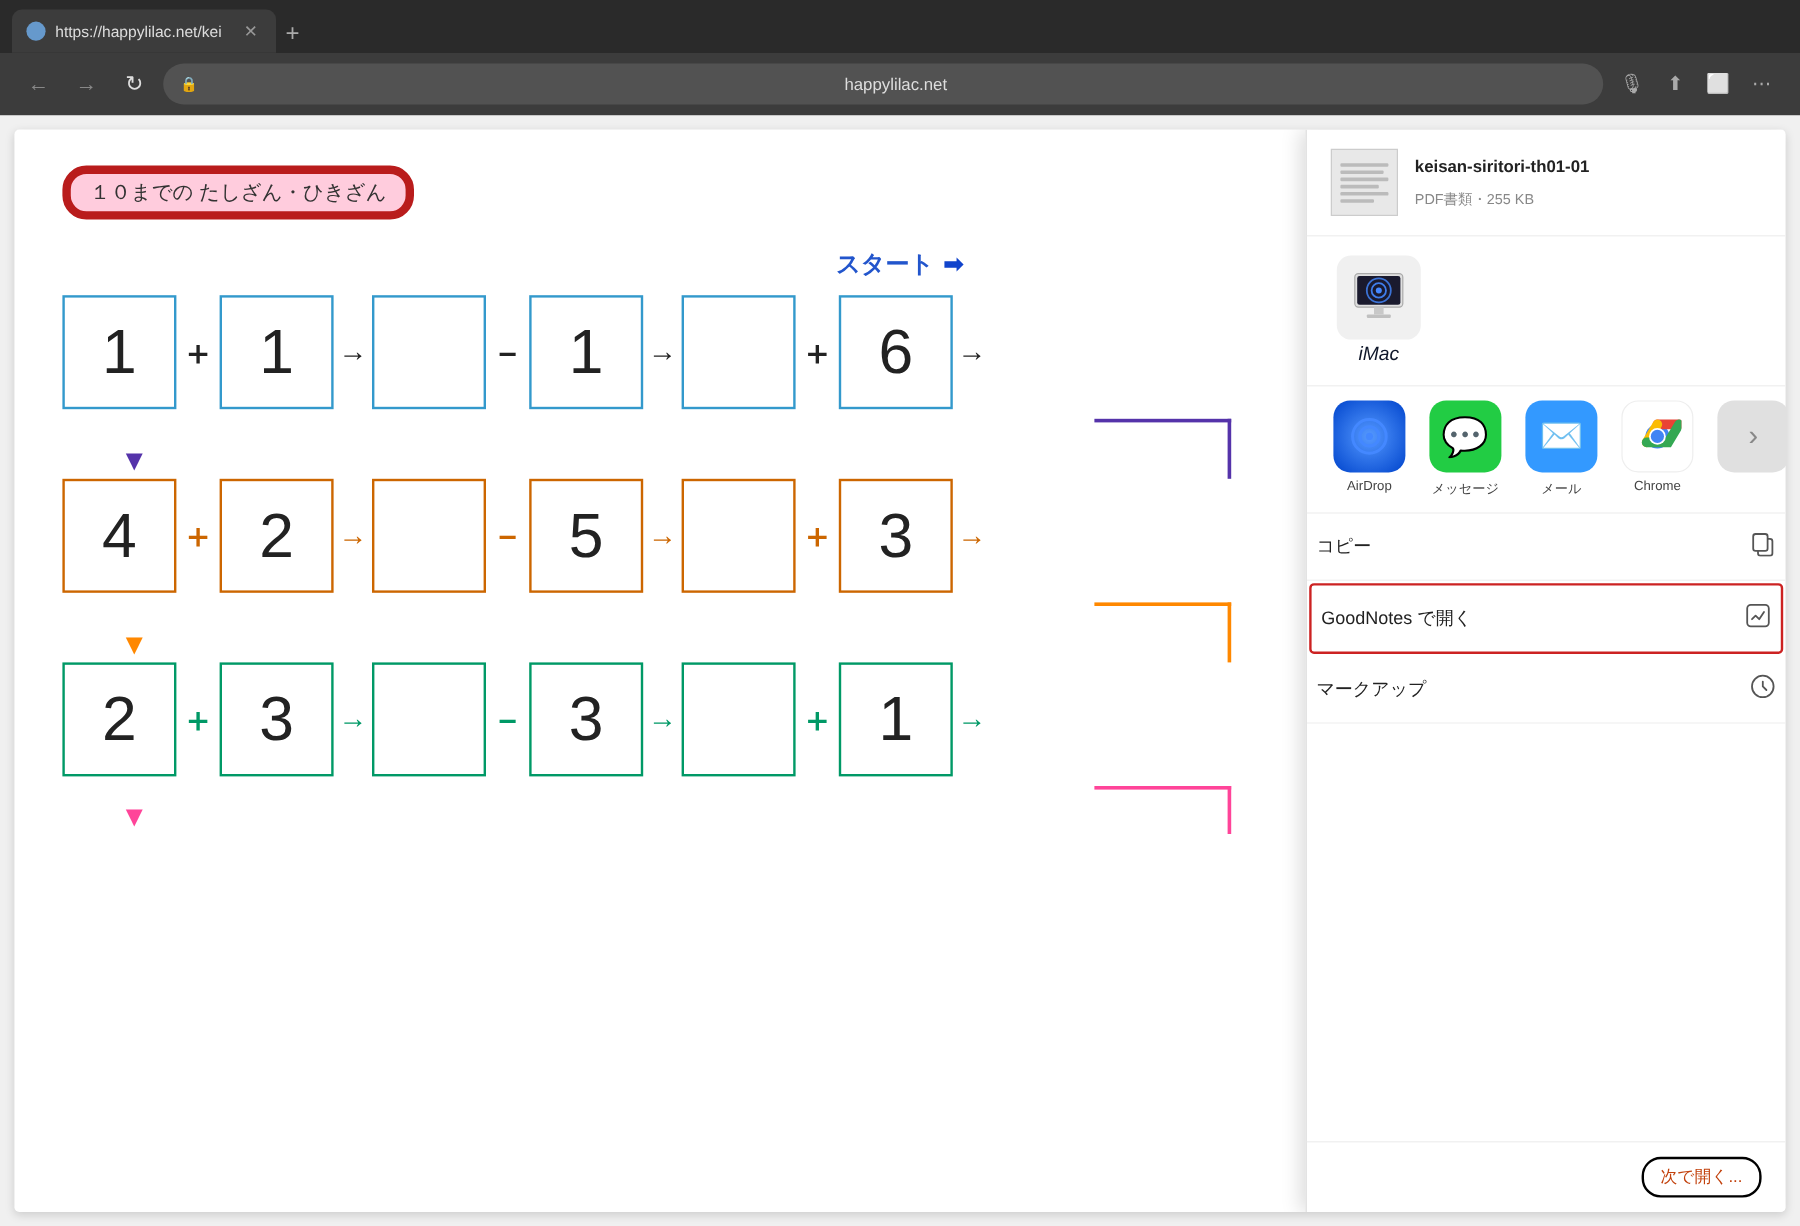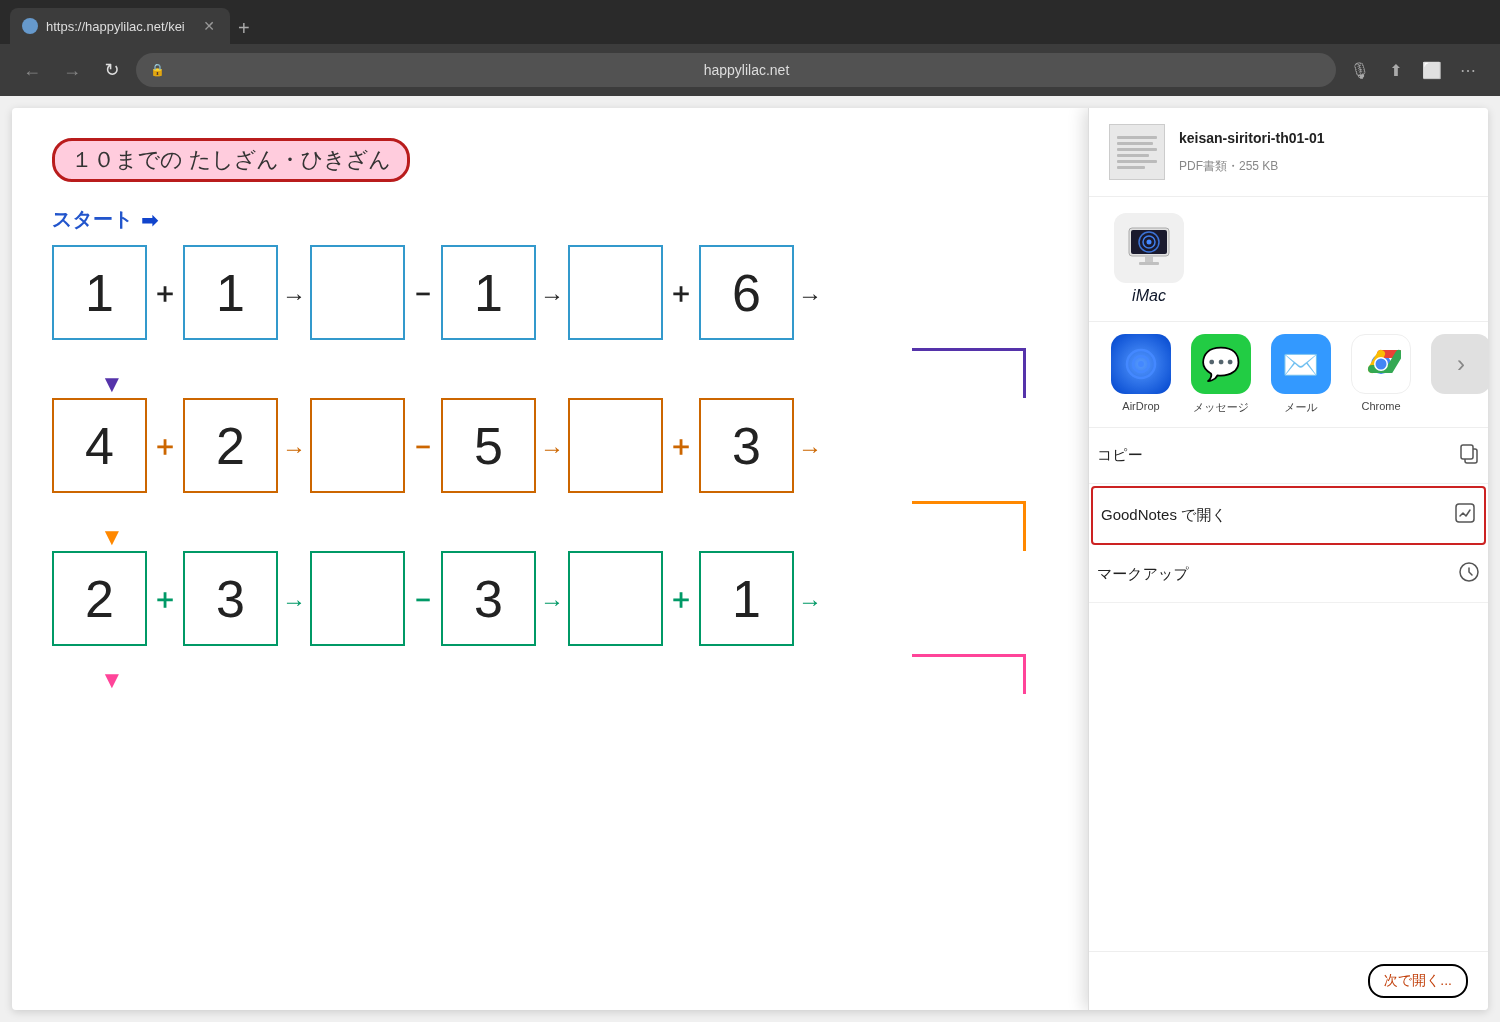--- a/index.html
+++ b/index.html
@@ -25,26 +25,26 @@
     .nav-right-btn { width: 32px; height: 32px; display: flex; align-items: center; justify-content: center; color: #aaa; font-size: 16px; cursor: pointer; border-radius: 4px; }
 
     
     .page-content { flex: 1; background: #f0f0f0; position: relative; overflow: hidden; }
     .white-page { background: white; margin: 12px; border-radius: 4px; height: calc(100% - 24px); overflow: hidden; position: relative; box-shadow: 0 2px 8px rgba(0,0,0,0.15); }
 
     
     .math-content { padding: 30px 40px; }
 
     .page-title { font-size: 42px; font-weight: 900; color: #222; font-family: 'Arial Black', sans-serif; letter-spacing: 4px; margin-bottom: 16px; }
-    .subtitle-badge { display: inline-block; background: #ffccdd; border: 3px solid #b91c1c; border-radius: 20px; padding: 4px 16px; font-size: 22px; color: #333; margin-bottom: 24px; }
+    .subtitle-badge { display: inline-block; background: #ffccdd; border: 7px solid #b91c1c; border-radius: 20px; padding: 4px 16px; font-size: 17px; color: #333; margin-bottom: 24px; }
 
     .name-table { position: absolute; top: 30px; right: 30px; border-collapse: collapse; }
     .name-table td { border: 1px solid #888; padding: 4px 24px; font-size: 13px; color: #555; min-width: 80px; height: 30px; }
 
-    .start-label { color: #2255cc; font-size: 20px; font-weight: bold; margin-bottom: 12px; display: flex; align-items: center; gap: 8px; }
+    .start-label { color: #2255cc; font-size: 20px; font-weight: bold; margin-bottom: 12px; display: flex; align-items: center; gap: 8px; justify-content: center; }
 
     
     .math-row { display: flex; align-items: center; gap: 4px; margin-bottom: 8px; }
     .math-box { width: 95px; height: 95px; border: 2px solid; display: flex; align-items: center; justify-content: center; font-size: 52px; font-weight: 300; }
     .math-op { font-size: 28px; font-weight: bold; }
     .math-arrow { font-size: 24px; }
 
     .row1 .math-box { border-color: #3399cc; color: #222; }
     .row1 .math-op { color: #222; }
     .row1 .math-arrow { color: #222; }

